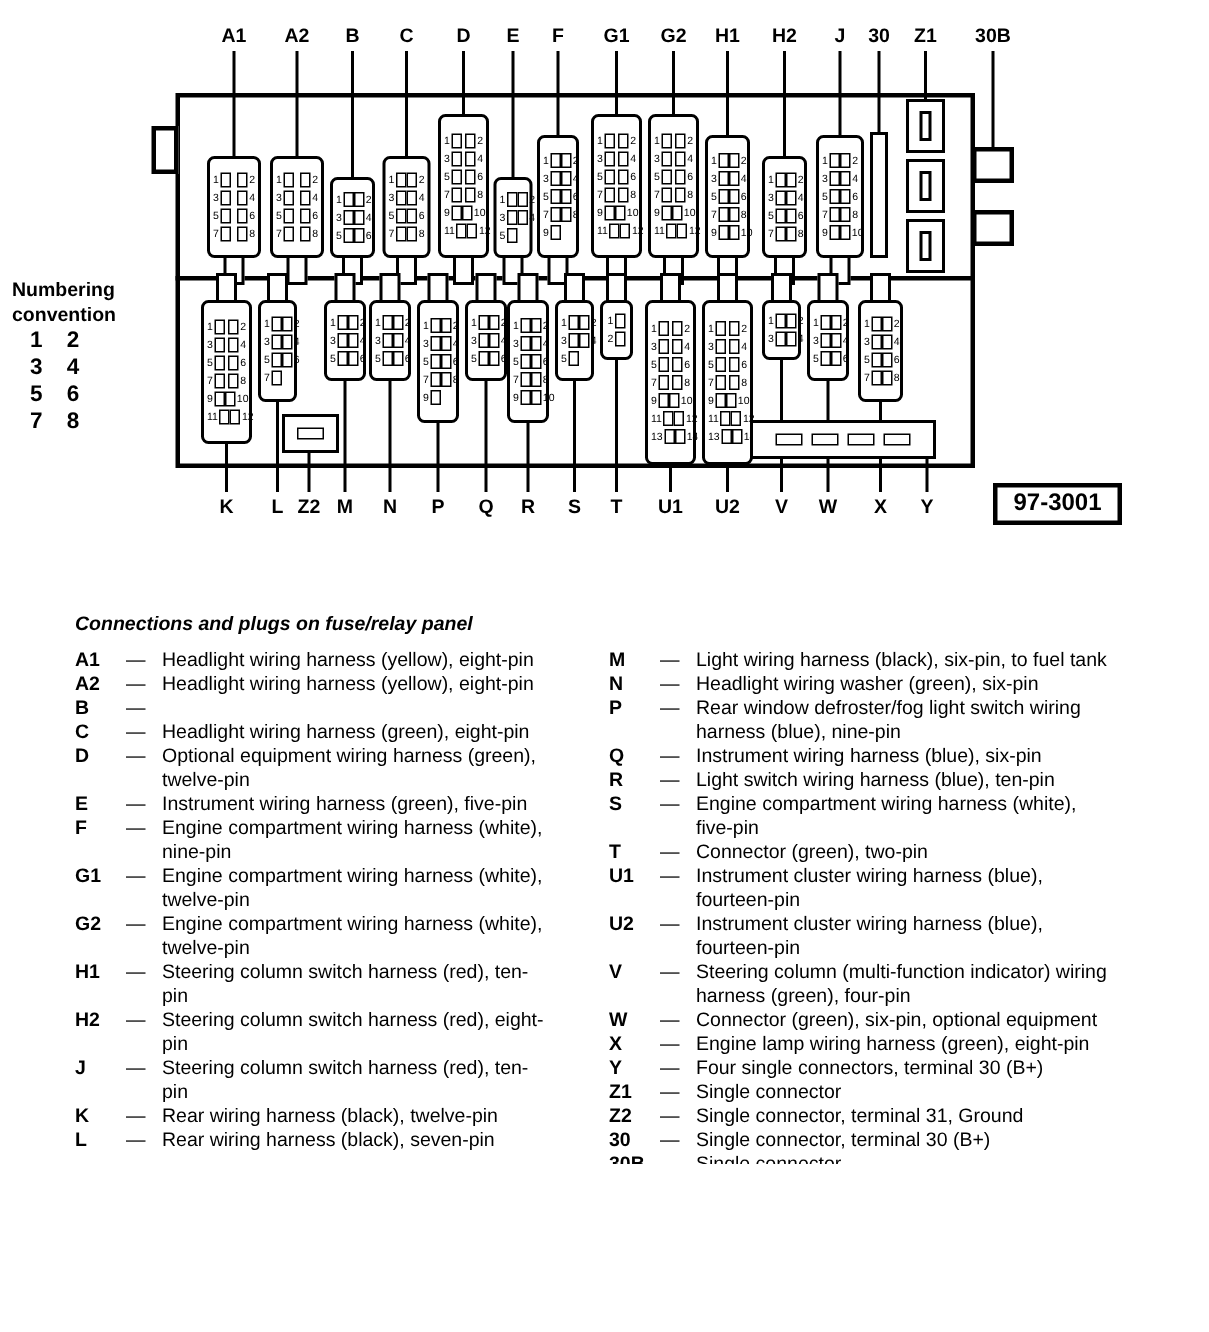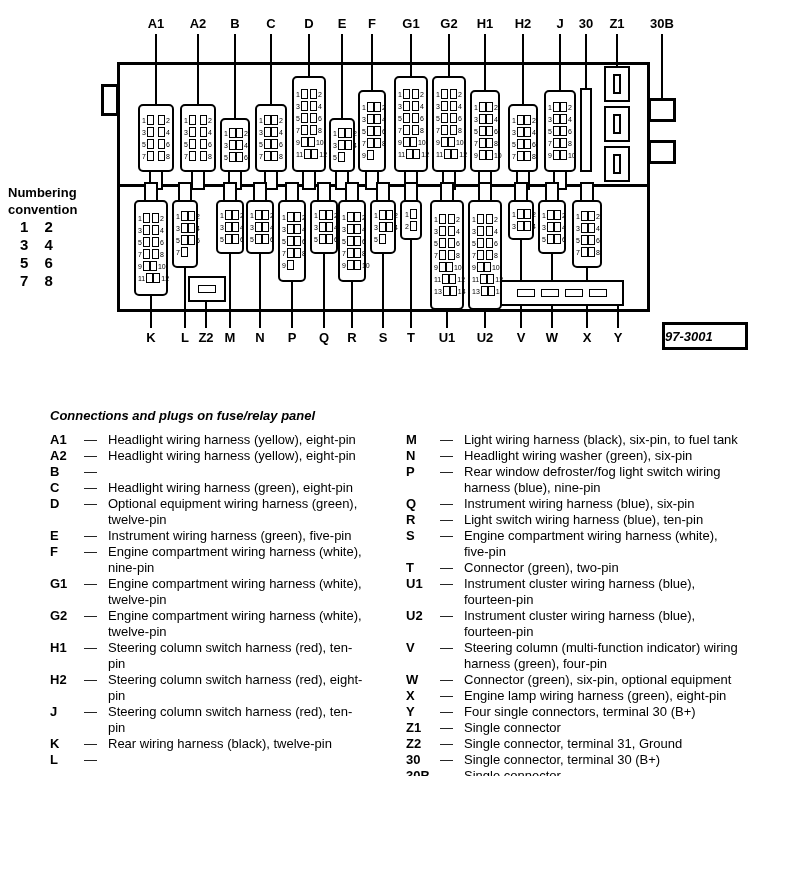--- a/index.html
+++ b/index.html
@@ -20,21 +20,21 @@
   .leader{background:#000;width:2px;z-index:1;}
   .conn-label{font-size:13px;font-weight:bold;transform:translateX(-50%);white-space:nowrap;z-index:4;}
   .sbox{background:#fff;border:2px solid #000;display:flex;align-items:center;justify-content:center;z-index:3;}
   .sbox .vslot{width:8px;height:60%;border:2px solid #000;box-sizing:border-box;}
   .sbox .hslot{width:18px;height:8px;border:1px solid #000;box-sizing:border-box;margin:0 3px;}
   .tab{background:#fff;border:3px solid #000;z-index:2;}
   
   .numconv-title{font-size:13px;font-weight:bold;line-height:17px;width:110px;}
   .numconv-row{font-size:15px;font-weight:bold;line-height:18px;word-spacing:12px;padding-left:12px;}
   
-  .drawnum{border:3px solid #000;font-size:13px;font-weight:bold;display:flex;align-items:center;justify-content:flex-start;font-style:italic;}
+  .drawnum{border:3px solid #000;font-size:16px;font-weight:bold;display:flex;align-items:center;justify-content:center;}
   
   .legend-heading{font-size:13px;font-weight:bold;}
   .legend-col{display:flex;flex-direction:column;}
   .legend-row{display:grid;grid-template-columns:34px 24px 1fr;font-size:13px;line-height:16px;}
   .legend-key{font-weight:bold;}
   .legend-dash{}
   .legend-desc{}
 </style>
 </head>
 <body>
@@ -1376,20 +1376,21 @@
         <div class="legend-desc">Steering column switch harness (red), ten-pin</div>
       </div>
       <div class="legend-row">
         <div class="legend-key">K</div>
         <div class="legend-dash">—</div>
         <div class="legend-desc">Rear wiring harness (black), twelve-pin</div>
       </div>
       <div class="legend-row">
         <div class="legend-key">L</div>
         <div class="legend-dash">—</div>
+        <div class="legend-desc">Rear wiring harness (black), seven-pin</div>
       </div>
     </div>
   <div id="legend-right" class="abs legend-col" style="left:406px;top:432px;width:336px;">
       <div class="legend-row">
         <div class="legend-key">M</div>
         <div class="legend-dash">—</div>
         <div class="legend-desc">Light wiring harness (black), six-pin, to fuel tank</div>
       </div>
       <div class="legend-row">
         <div class="legend-key">N</div>

